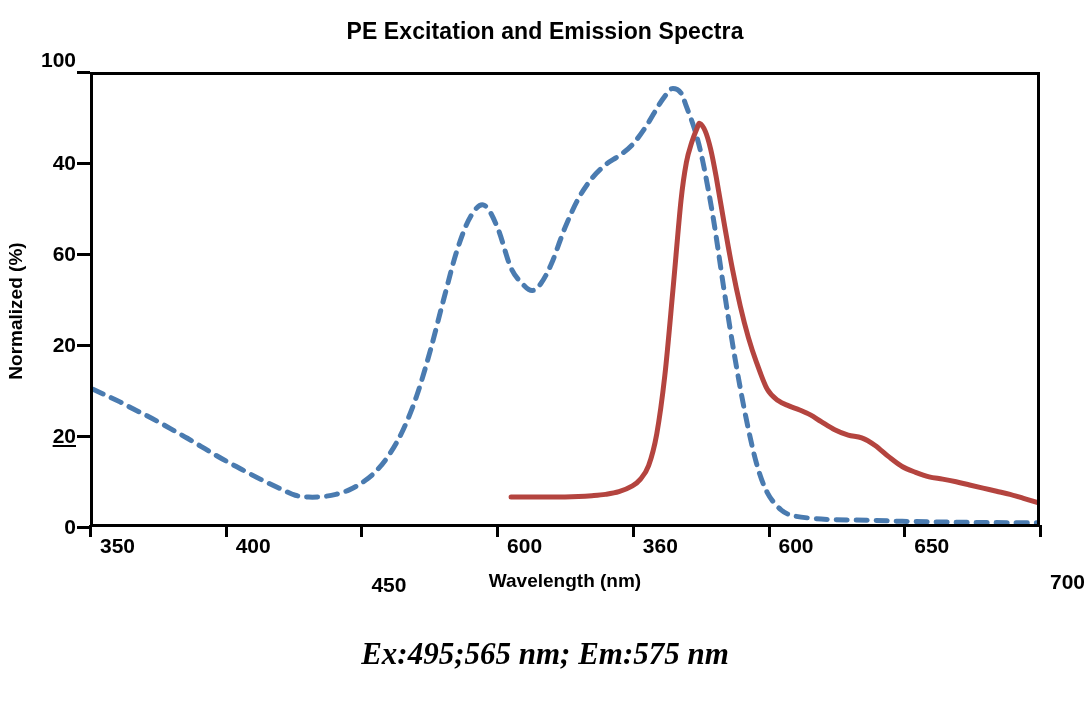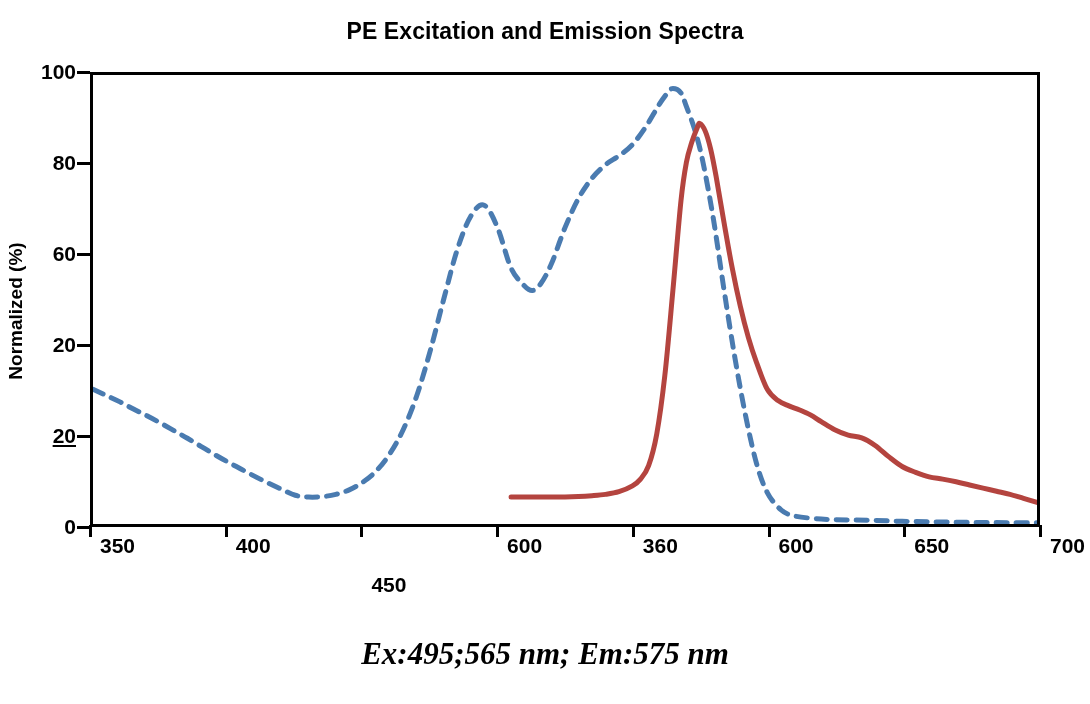--- a/index.html
+++ b/index.html
@@ -151,46 +151,47 @@
 </style>
 </head>
 <body>
 
 <div id="figure">
 
   <div id="chart-title">PE Excitation and Emission Spectra</div>
 
   <div id="y-axis-title">Normalized (%)</div>
 
+  <div id="x-axis-title">Wavelength (nm)</div>
 
   <div id="y-tick-labels">
       <div class="ytick-label" style="top: 527px;">0</div>
       <div class="ytick-label" style="top: 436px; text-decoration: underline;">20</div>
       <div class="ytick-label" style="top: 345px;">20</div>
       <div class="ytick-label" style="top: 254px;">60</div>
-      <div class="ytick-label" style="top: 163px;">80</div>
-      <div class="ytick-label" style="top: 72px;">100</div>
+      <div class="ytick-label" style="top: 163px;">40</div>
+      <div class="ytick-label" style="top: 60px;">100</div>
     </div>
   <div id="y-tick-marks">
       <div class="ytick-mark" style="top: 527px;"></div>
       <div class="ytick-mark" style="top: 436px;"></div>
       <div class="ytick-mark" style="top: 345px;"></div>
       <div class="ytick-mark" style="top: 254px;"></div>
       <div class="ytick-mark" style="top: 163px;"></div>
       <div class="ytick-mark" style="top: 72px;"></div>
     </div>
   <div id="x-tick-labels">
       <div class="xtick-label" style="left: 90px;">350</div>
       <div class="xtick-label" style="left: 225.714px;">400</div>
       <div class="xtick-label" style="left: 361.429px; margin-top: 39px;">450</div>
       <div class="xtick-label" style="left: 497.143px;">600</div>
       <div class="xtick-label" style="left: 632.857px;">360</div>
       <div class="xtick-label" style="left: 768.571px;">600</div>
       <div class="xtick-label" style="left: 904.286px;">650</div>
-      <div class="xtick-label" style="left: 1040px;">700</div>
+      <div class="xtick-label" style="left: 1040px; margin-top: 36px;">700</div>
     </div>
   <div id="x-tick-marks">
       <div class="xtick-mark" style="left: 90px;"></div>
       <div class="xtick-mark" style="left: 225.714px;"></div>
       <div class="xtick-mark" style="left: 361.429px;"></div>
       <div class="xtick-mark" style="left: 497.143px;"></div>
       <div class="xtick-mark" style="left: 632.857px;"></div>
       <div class="xtick-mark" style="left: 768.571px;"></div>
       <div class="xtick-mark" style="left: 904.286px;"></div>
       <div class="xtick-mark" style="left: 1040px;"></div>

